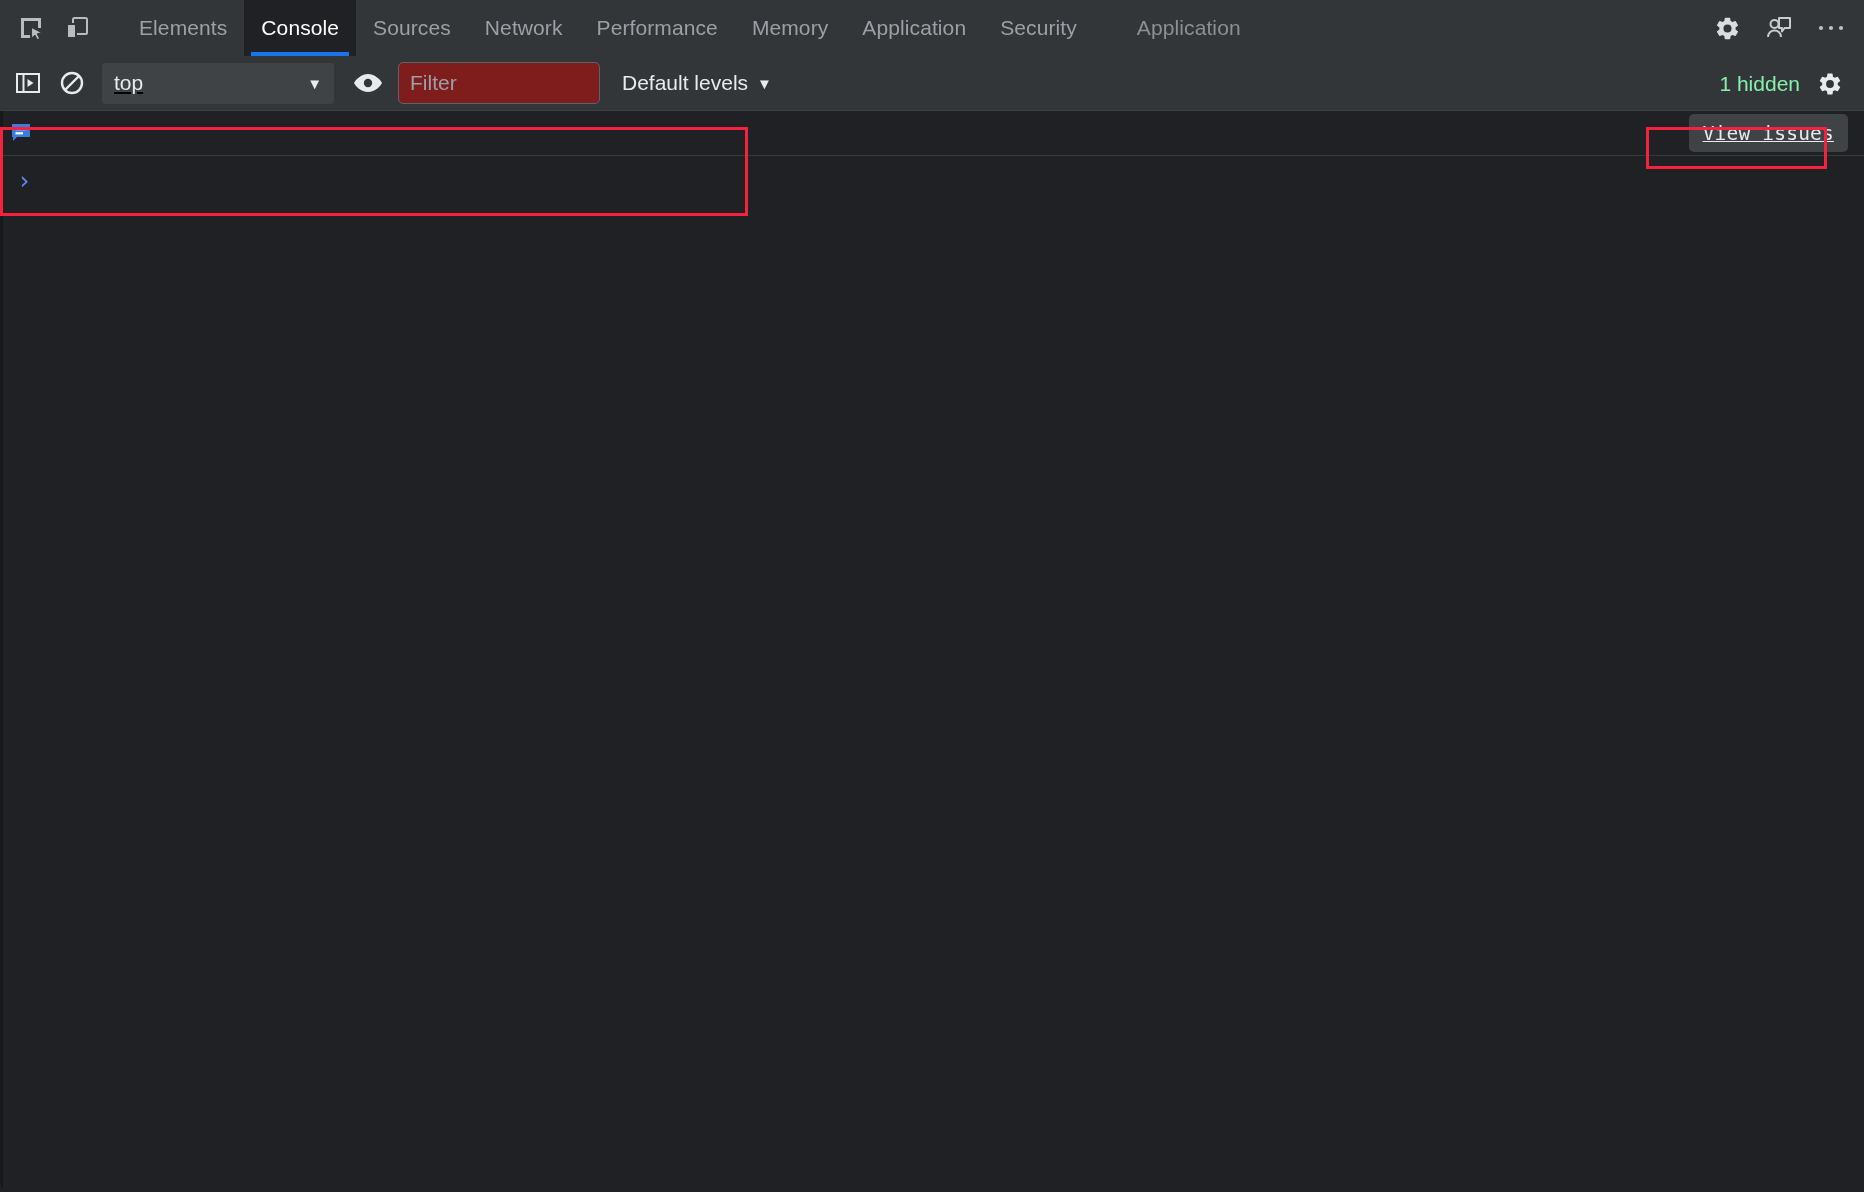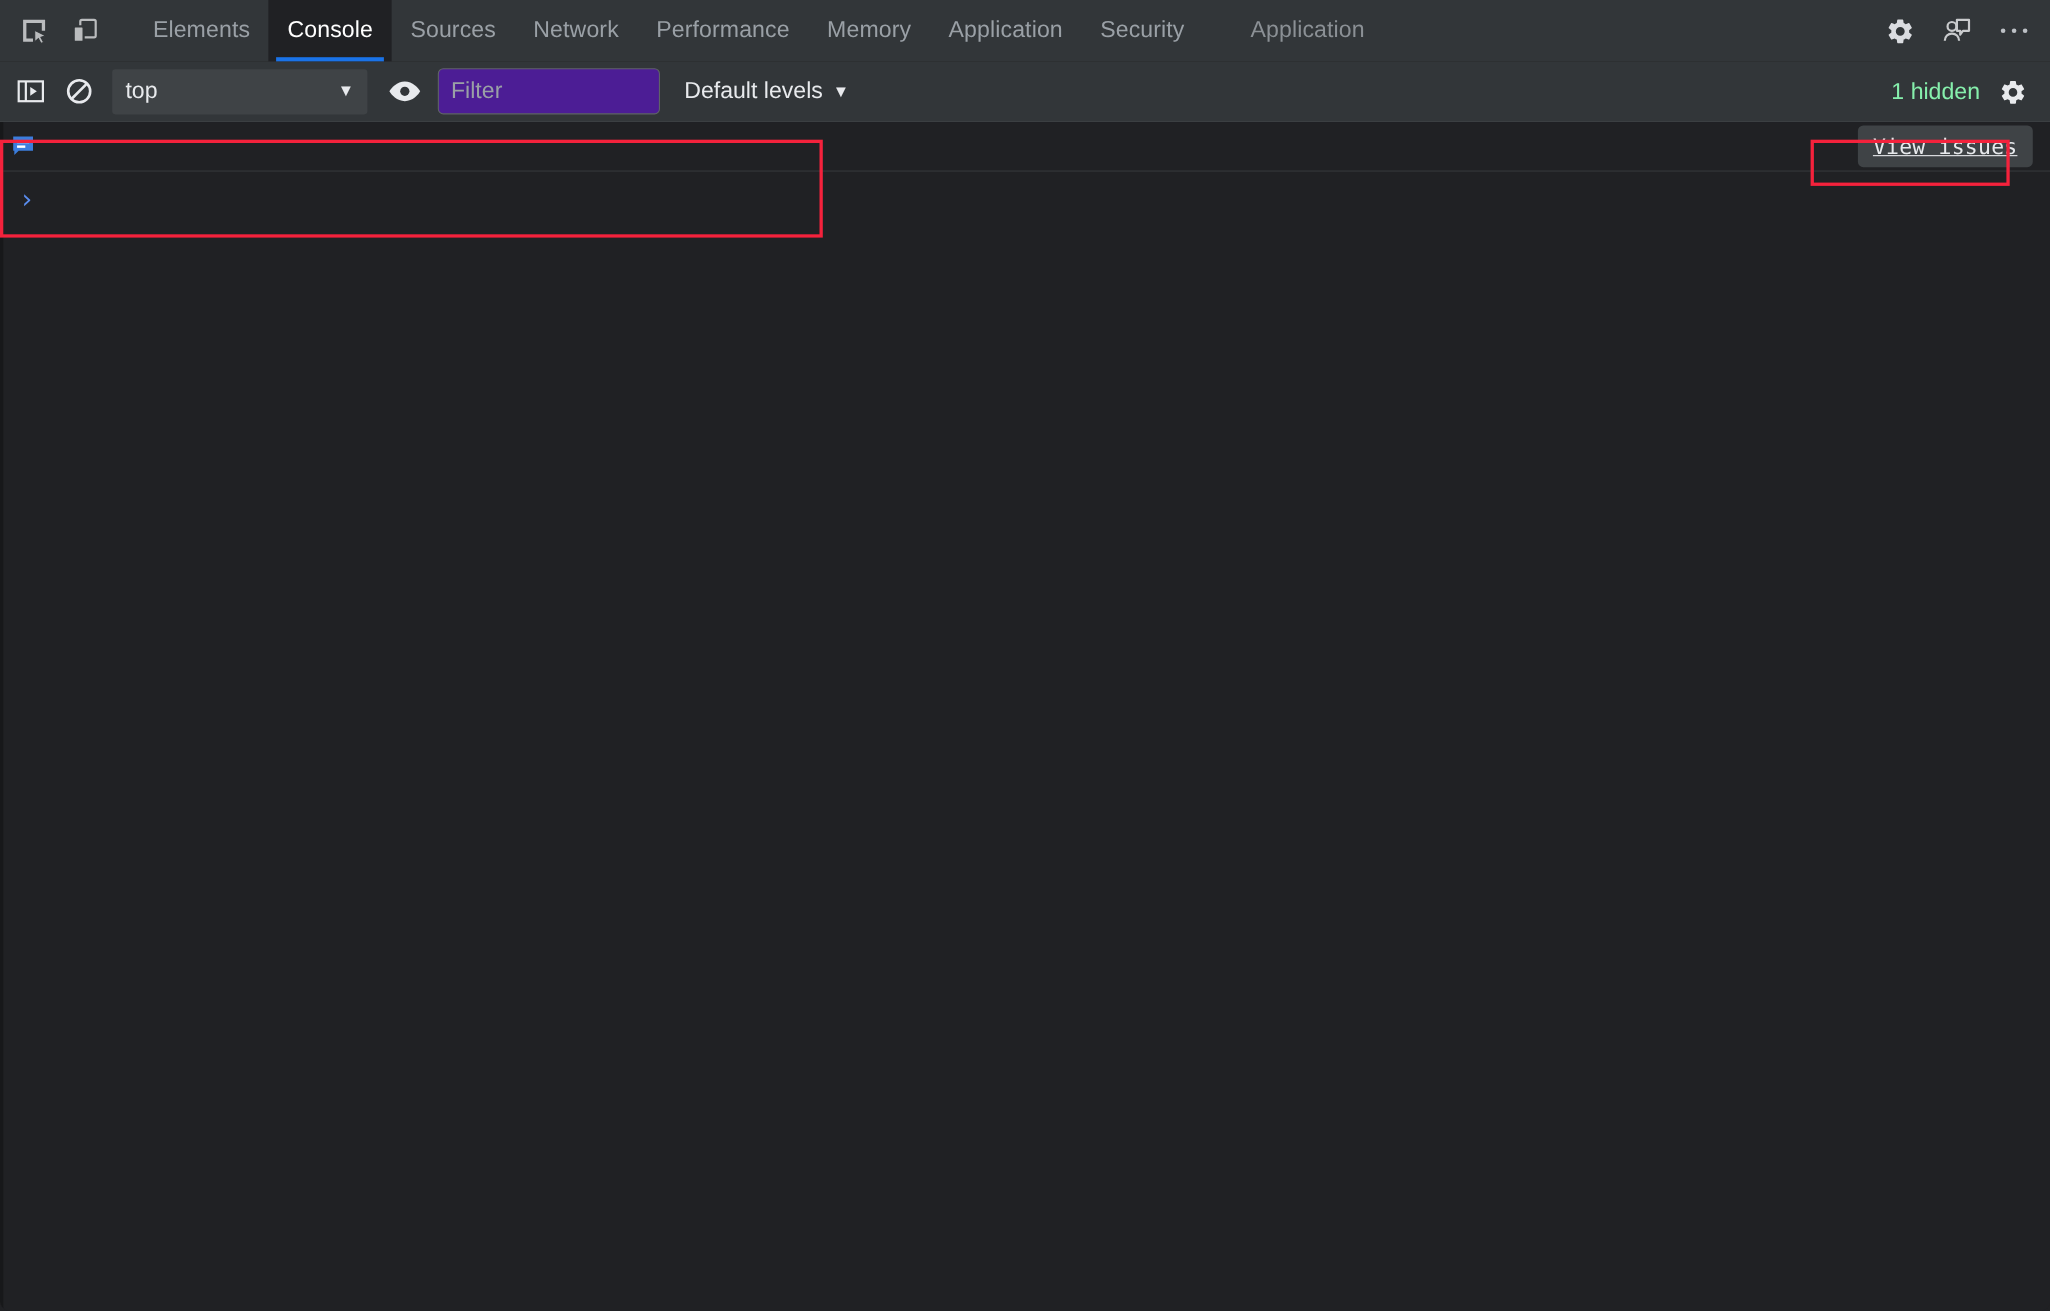--- a/index.html
+++ b/index.html
@@ -110,39 +110,40 @@
     position: relative;
     width: 232px;
     height: 41px;
     background: #3f4346;
     border-radius: 3px;
     display: flex;
     align-items: center;
     padding: 0 12px;
     margin-left: 8px;
     flex: none;
+    text-decoration: underline;
   }
   .context-select .label {
     font-size: 21px;
     color: #e8eaed;
   }
   .context-select .caret {
     position: absolute;
     right: 12px;
     top: 50%;
     transform: translateY(-50%);
     color: #e8eaed;
     font-size: 15px;
     line-height: 1;
   }
 
   .filter-input {
     width: 202px;
     height: 42px;
-    background: #4c1d95;
+    background: #7f1d1d;
     border: 1px solid #5f6368;
     border-radius: 5px;
     margin-left: 8px;
     padding: 0 11px;
     color: #9aa0a6;
     font-size: 21px;
     font-family: "Liberation Sans", sans-serif;
     flex: none;
   }
   .filter-input::placeholder { color: #9aa0a6; opacity: 1; }

